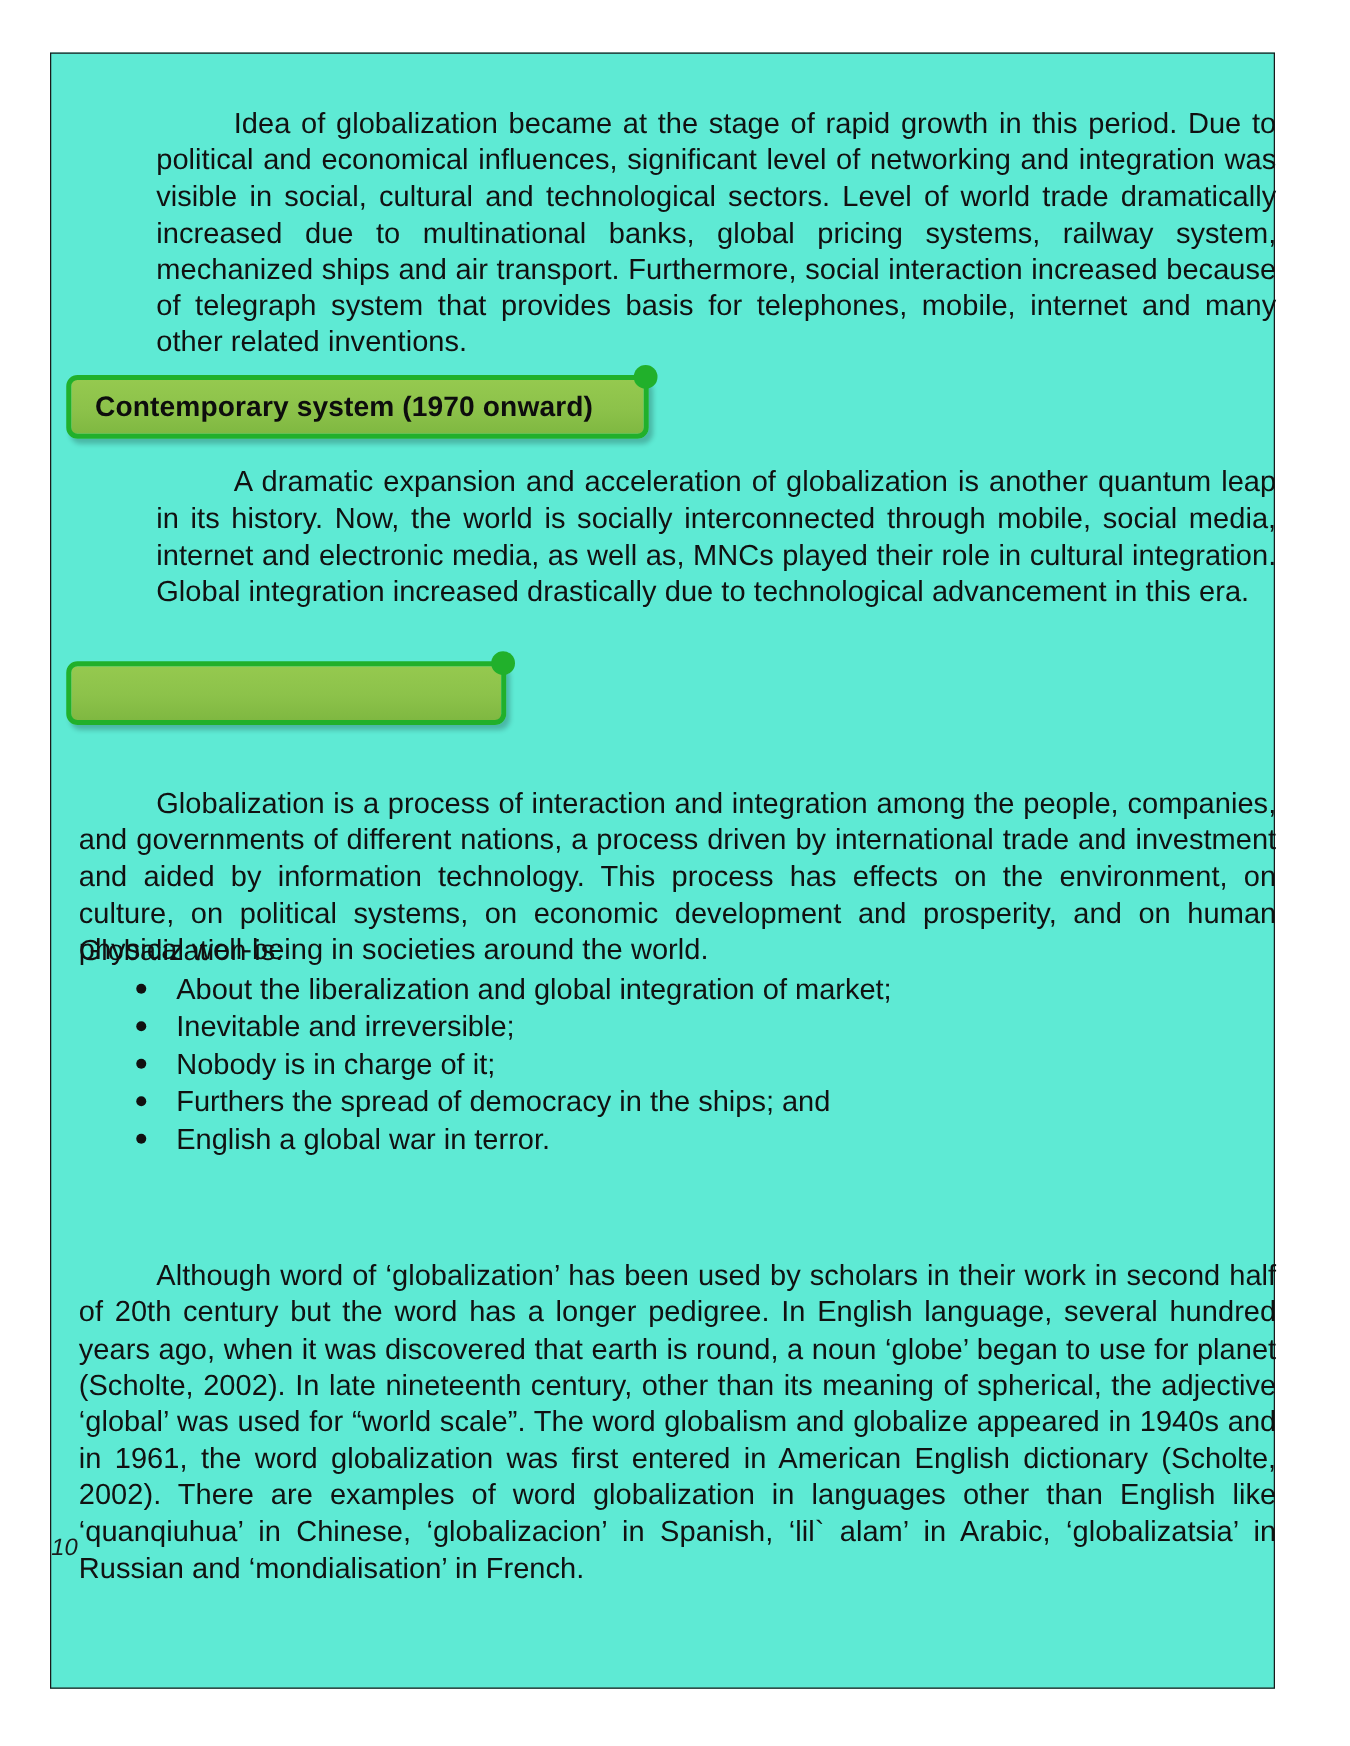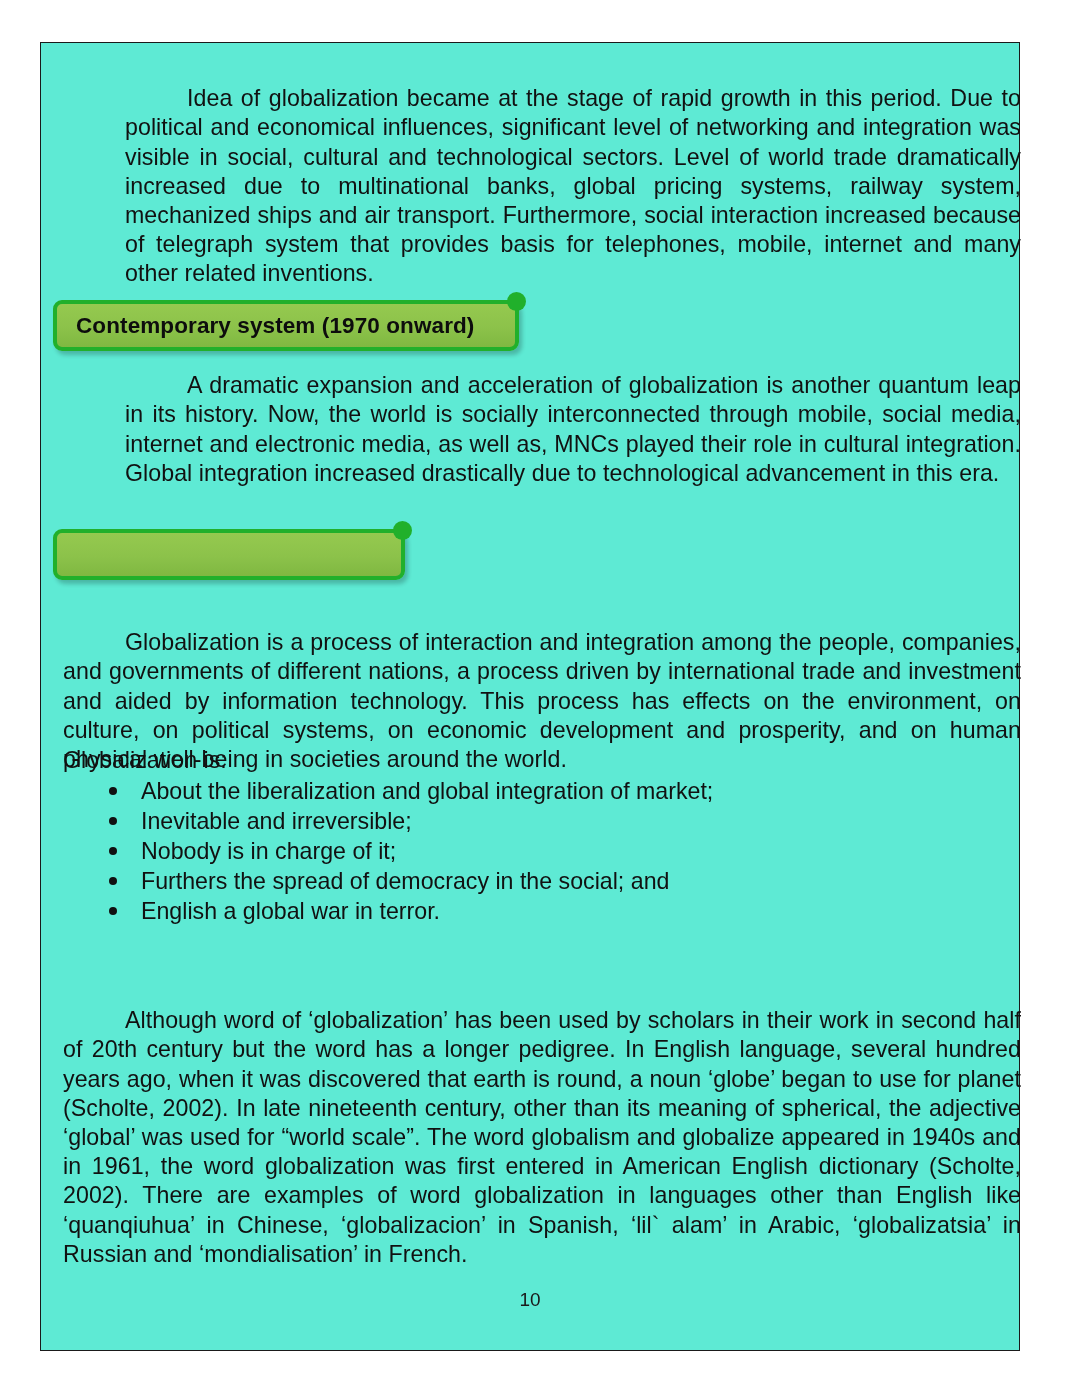--- a/index.html
+++ b/index.html
@@ -149,24 +149,25 @@
   }
 
   #callout-1 { left: 12px; top: 233px; width: 466px; margin-top: 24px; }
   #callout-2 { left: 12px; top: 486px; width: 352px; }
 
   
   #page-number {
     position: absolute;
     left: 0;
     right: 0;
-    top: 1246px;
-    text-align: center;
+    top: 1185px;
+    text-align: left;
     font-size: 19px;
     color: #1a1a1a;
+    font-style: italic;
   }
 </style>
 </head>
 <body>
 
 <div id="page">
   <div id="page-inner">
 
     <p id="para-1" class="para para-a indent">Idea of globalization became at the stage of rapid growth in this period. Due to political and economical influences, significant level of networking and integration was visible in social, cultural and technological sectors. Level of world trade dramatically increased due to multinational banks, global pricing systems, railway system, mechanized ships and air transport. Furthermore, social interaction increased because of telegraph system that provides basis for telephones, mobile, internet and many other related inventions.</p>
 
@@ -199,21 +200,21 @@
       <li>
         <span class="bullet-dot"></span>
         <span>Inevitable and irreversible;</span>
       </li>
       <li>
         <span class="bullet-dot"></span>
         <span>Nobody is in charge of it;</span>
       </li>
       <li>
         <span class="bullet-dot"></span>
-        <span>Furthers the spread of democracy in the social; and</span>
+        <span>Furthers the spread of democracy in the ships; and</span>
       </li>
       <li>
         <span class="bullet-dot"></span>
         <span>English a global war in terror.</span>
       </li>
     </ul>
 
     <p id="para-4" class="para para-b indent">Although word of ‘globalization’ has been used by scholars in their work in second half of 20th century but the word has a longer pedigree. In English language, several hundred years ago, when it was discovered that earth is round, a noun ‘globe’ began to use for planet (Scholte, 2002). In late nineteenth century, other than its meaning of spherical, the adjective ‘global’ was used for “world scale”. The word globalism and globalize appeared in 1940s and in 1961, the word globalization was first entered in American English dictionary (Scholte, 2002). There are examples of word globalization in languages other than English like ‘quanqiuhua’ in Chinese, ‘globalizacion’ in Spanish, ‘lil` alam’ in Arabic, ‘globalizatsia’ in Russian and ‘mondialisation’ in French.</p>
 
     <div id="page-number">10</div>

